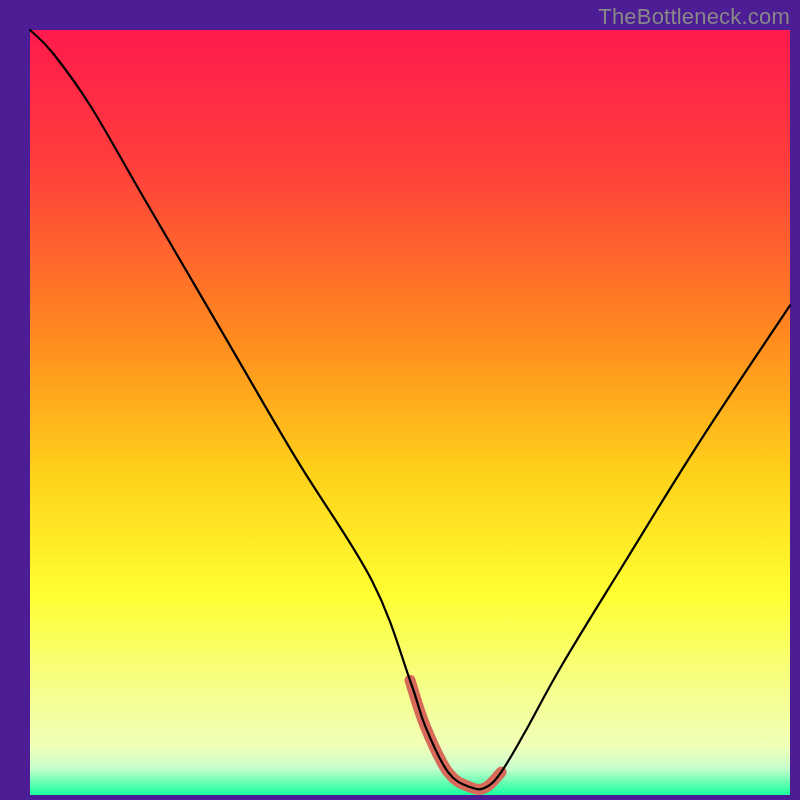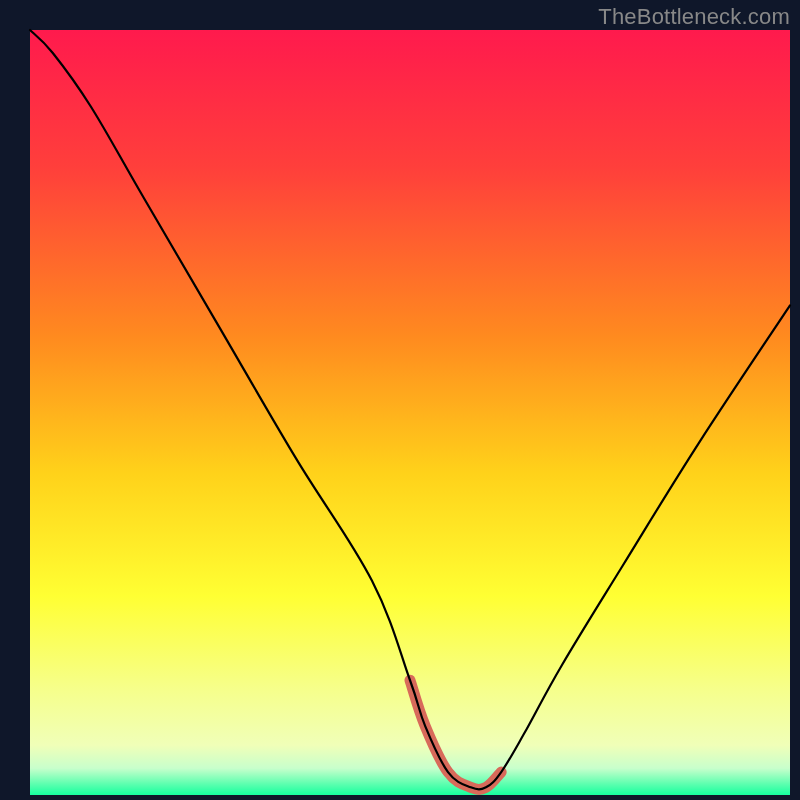--- a/index.html
+++ b/index.html
@@ -7,21 +7,21 @@
   padding: 0;
   width: 800px;
   height: 800px;
   background: #000;
   overflow: hidden;
 }
 .frame {
   position: relative;
   width: 800px;
   height: 800px;
-  background: #0f172a;
+  background: #4c1d95;
 }
 .watermark {
   position: absolute;
   top: 4px;
   right: 10px;
   font-family: Arial, Helvetica, sans-serif;
   font-size: 22px;
   color: #888;
   letter-spacing: 0.2px;
 }

